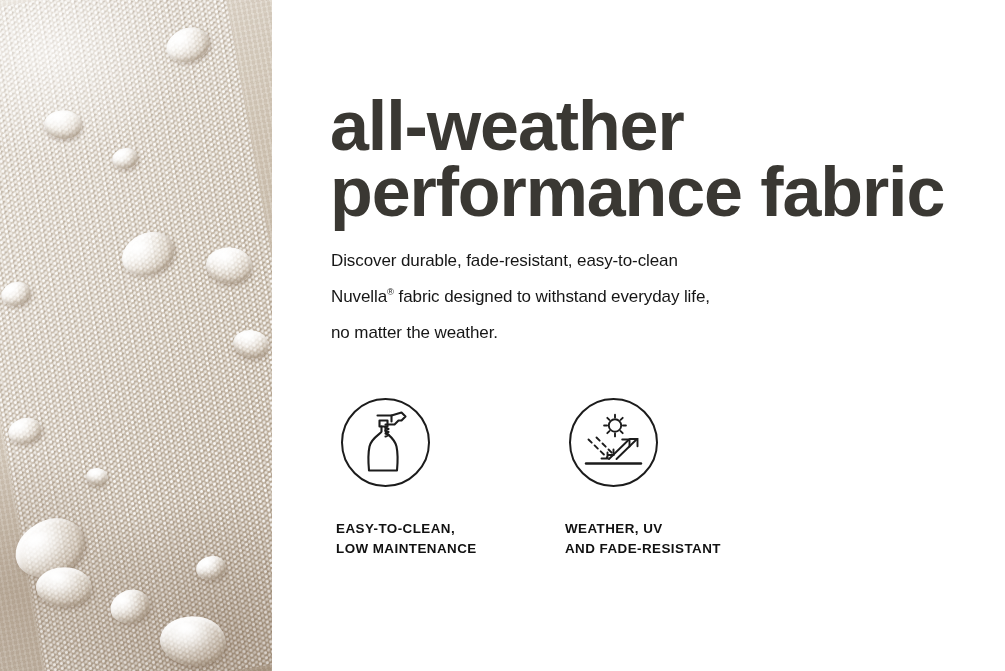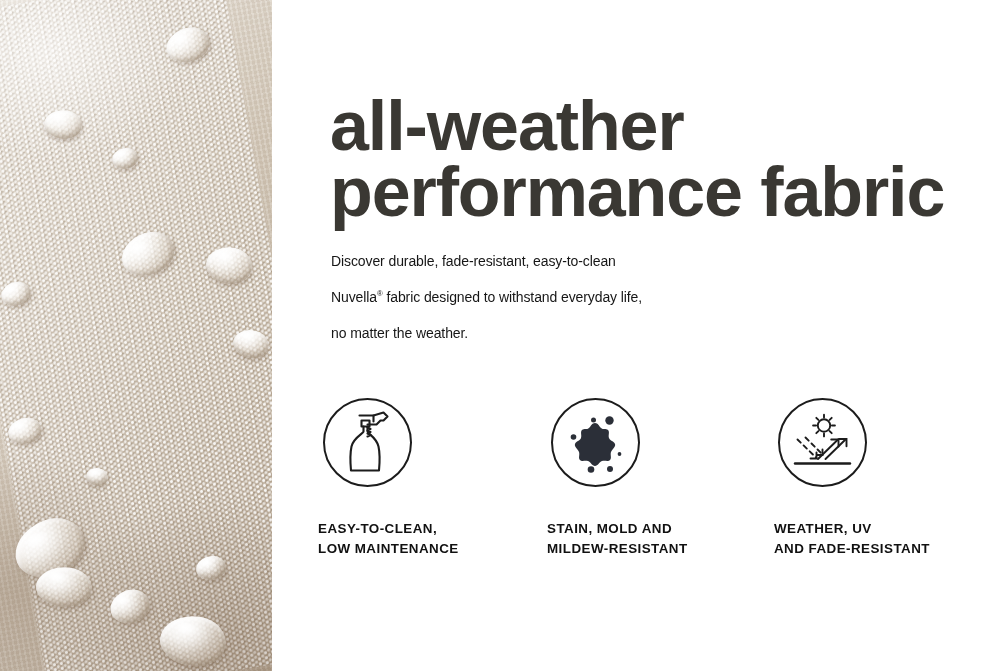--- a/index.html
+++ b/index.html
@@ -128,37 +128,37 @@
     font-family: "Liberation Sans", sans-serif;
     white-space: pre-line;
   }
 
   .subcopy {
     position: absolute;
     left: 59px;
     top: 243px;
     width: 640px;
     margin: 0;
-    font-size: 14px;
+    font-size: 17px;
     line-height: 36px;
     font-weight: 400;
     color: #161616;
     letter-spacing: -0.1px;
     white-space: pre-line;
   }
   .subcopy sup {
     font-size: 0.56em;
     vertical-align: super;
     line-height: 0;
   }
 
   
   .features {
     position: absolute;
-    left: 46px;
+    left: 64px;
     top: 398px;
     width: 660px;
     display: flex;
   }
   .feature {
     width: 228px;
     flex: 0 0 228px;
   }
   .feature:nth-child(2) { flex: 0 0 227px; width: 227px; }
 
@@ -235,42 +235,20 @@
               <path d="M22.5 10.5 L30.5 10.5 L30.5 16.5 L22.5 16.5 Z"></path>
               <path d="M24.5 16.5 L24.5 21.5 C24.5 23.5 14.5 27.5 12.5 36.5 C11.2 42.5 11.2 52 12.0 60.5 L40.0 60.5 C40.8 52 40.8 42.5 39.5 36.5 C37.5 27.5 28.5 23.5 28.5 21.5 L28.5 16.5"></path>
               <path d="M28.5 17.5 L31.5 19.0 L28.5 20.5 L31.5 22.0 L28.5 23.5 L31.5 25.0 L28.5 26.5"></path>
             </g>
           </svg>
         </div>
         <p class="feature-caption">EASY-TO-CLEAN,
 LOW MAINTENANCE</p>
       </div>
 
-      <div class="feature">
-        <div class="badge">
-          <svg width="62" height="62" viewBox="0 0 62 62">
-            <g fill="#2b2f38">
-              <path d="M30 11 C33 11 34 14 36 16 C38 18 41 16 43 18 C45 20 43 23 44 26
-                       C45 29 49 29 50 32 C51 35 47 37 46 40 C45 43 47 46 45 48
-                       C43 50 40 48 37 49 C34 50 33 54 30 54 C27 54 26 50 23 49
-                       C20 48 17 50 15 48 C13 46 15 43 14 40 C13 37 9 35 10 32
-                       C11 29 15 29 16 26 C17 23 15 20 17 18 C19 16 22 18 24 16
-                       C26 14 27 11 30 11 Z"></path>
-              <circle cx="44.5" cy="8.5" r="4.2"></circle>
-              <circle cx="28.5" cy="8.0" r="2.5"></circle>
-              <circle cx="8.5" cy="25.0" r="2.8"></circle>
-              <circle cx="26.0" cy="57.5" r="3.3"></circle>
-              <circle cx="45.0" cy="57.0" r="3.0"></circle>
-              <circle cx="54.5" cy="42.0" r="1.9"></circle>
-            </g>
-          </svg>
-        </div>
-        <p class="feature-caption">STAIN, MOLD AND
-MILDEW-RESISTANT</p>
-      </div>
 
       <div class="feature">
         <div class="badge">
           <svg width="64" height="62" viewBox="0 0 64 62">
             <g stroke="#1c1c1c" fill="none" stroke-linecap="round" stroke-width="1.9">
               <circle cx="33" cy="13.5" r="6.2"></circle>
               <path d="M33 2.6 L33 5.6"></path>
               <path d="M33 21.4 L33 24.4"></path>
               <path d="M22.1 13.5 L25.1 13.5"></path>
               <path d="M40.9 13.5 L43.9 13.5"></path>

